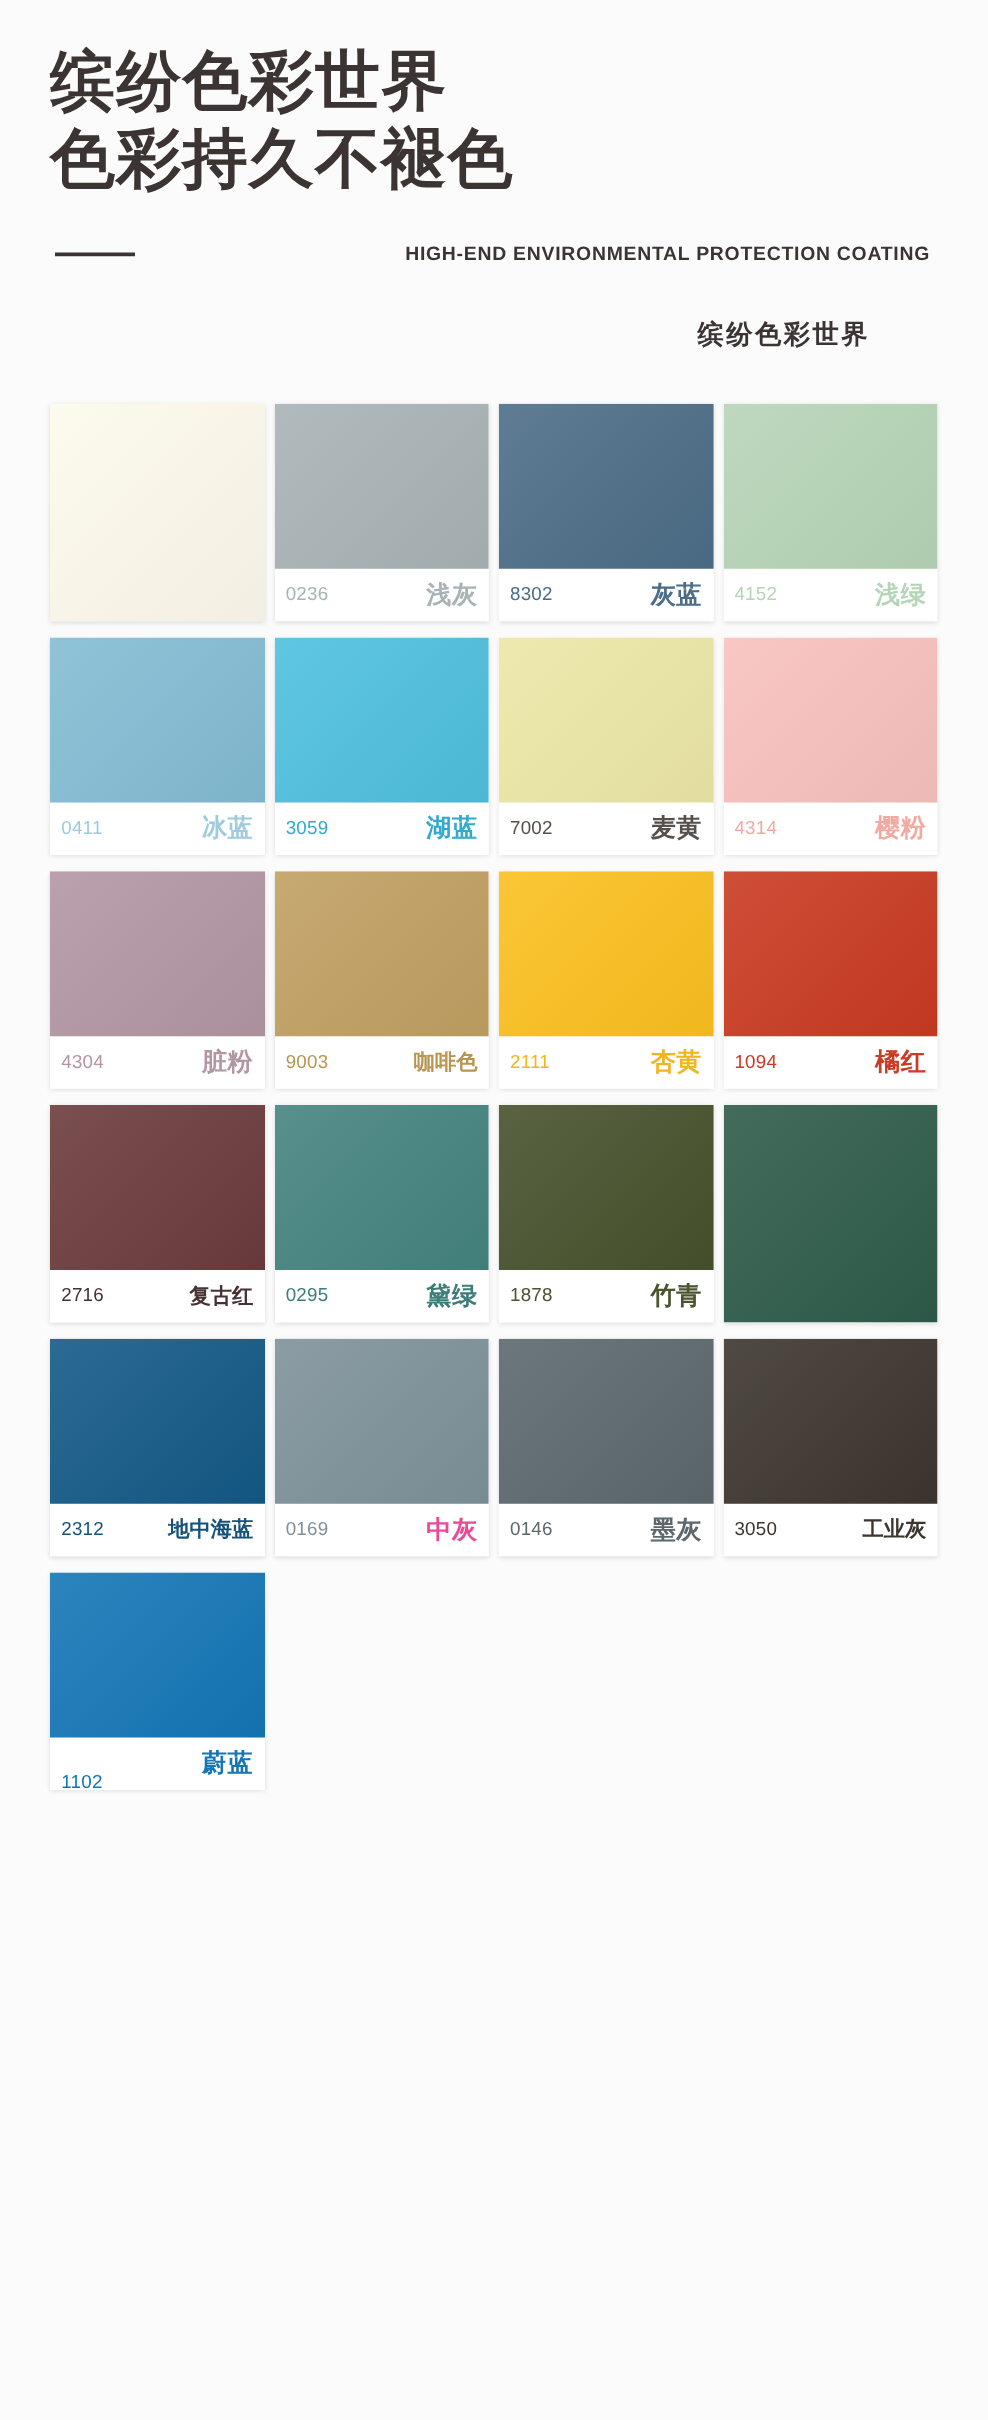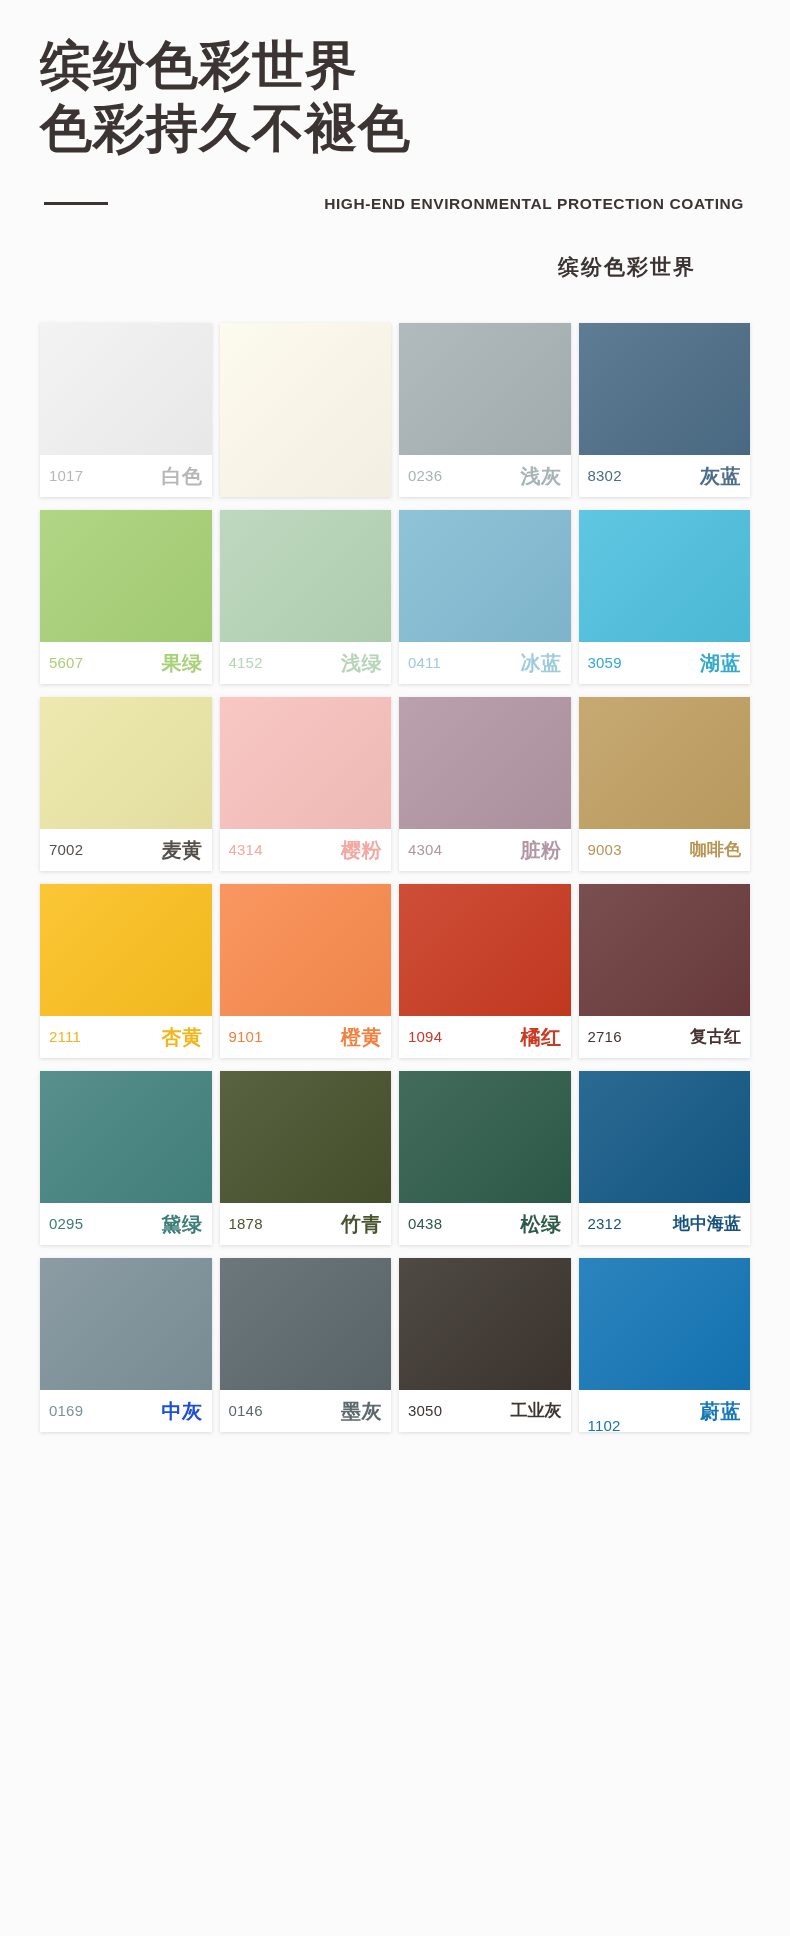--- a/index.html
+++ b/index.html
@@ -136,51 +136,37 @@
   <div class="subrow">
     <div class="rule"></div>
     <div class="eyebrow">HIGH-END ENVIRONMENTAL PROTECTION COATING</div>
   </div>
 
   <div class="tagline">缤纷色彩世界</div>
 </div>
 
 <div class="grid" id="grid">
     <div class="card">
-      <div class="swatch" style="background: rgb(242, 242, 242);"></div>
-      <div class="label">
-        <span class="code" style="color: rgb(183, 183, 183);">1017</span>
-        <span class="name" style="color: rgb(183, 183, 183);">白色</span>
-      </div>
-    </div>
-    <div class="card">
       <div class="swatch" style="background: rgb(253, 250, 236);"></div>
     </div>
     <div class="card">
       <div class="swatch" style="background: rgb(168, 179, 182);"></div>
       <div class="label">
         <span class="code" style="color: rgb(168, 179, 182);">0236</span>
         <span class="name" style="color: rgb(168, 179, 182);">浅灰</span>
       </div>
     </div>
     <div class="card">
       <div class="swatch" style="background: rgb(76, 109, 135);"></div>
       <div class="label">
         <span class="code" style="color: rgb(76, 109, 135);">8302</span>
         <span class="name" style="color: rgb(76, 109, 135);">灰蓝</span>
       </div>
     </div>
     <div class="card">
-      <div class="swatch" style="background: rgb(168, 209, 119);"></div>
-      <div class="label">
-        <span class="code" style="color: rgb(168, 209, 119);">5607</span>
-        <span class="name" style="color: rgb(168, 209, 119);">果绿</span>
-      </div>
-    </div>
-    <div class="card">
       <div class="swatch" style="background: rgb(182, 212, 183);"></div>
       <div class="label">
         <span class="code" style="color: rgb(182, 212, 183); text-align: center;">4152</span>
         <span class="name" style="color: rgb(182, 212, 183);">浅绿</span>
       </div>
     </div>
     <div class="card">
       <div class="swatch" style="background: rgb(131, 188, 211);"></div>
       <div class="label">
         <span class="code" style="color: rgb(158, 203, 221);">0411</span>
@@ -223,27 +209,20 @@
       </div>
     </div>
     <div class="card">
       <div class="swatch" style="background: rgb(251, 192, 31);"></div>
       <div class="label">
         <span class="code" style="color: rgb(242, 182, 28);">2111</span>
         <span class="name" style="color: rgb(242, 182, 28);">杏黄</span>
       </div>
     </div>
     <div class="card">
-      <div class="swatch" style="background: rgb(249, 139, 78);"></div>
-      <div class="label">
-        <span class="code" style="color: rgb(244, 128, 63);">9101</span>
-        <span class="name" style="color: rgb(244, 128, 63);">橙黄</span>
-      </div>
-    </div>
-    <div class="card">
       <div class="swatch" style="background: rgb(201, 58, 33);"></div>
       <div class="label">
         <span class="code" style="color: rgb(203, 58, 34);">1094</span>
         <span class="name" style="color: rgb(203, 58, 34);">橘红</span>
       </div>
     </div>
     <div class="card">
       <div class="swatch" style="background: rgb(107, 59, 60);"></div>
       <div class="label">
         <span class="code" style="color: rgb(70, 50, 51);">2716</span>
@@ -259,37 +238,33 @@
     </div>
     <div class="card">
       <div class="swatch" style="background: rgb(70, 81, 44);"></div>
       <div class="label">
         <span class="code" style="color: rgb(74, 85, 47);">1878</span>
         <span class="name" style="color: rgb(74, 85, 47);">竹青</span>
       </div>
     </div>
     <div class="card">
       <div class="swatch" style="background: rgb(46, 91, 73);"></div>
-      <div class="label">
-        <span class="code" style="color: rgb(46, 91, 73);">0438</span>
-        <span class="name" style="color: rgb(46, 91, 73);">松绿</span>
-      </div>
     </div>
     <div class="card">
       <div class="swatch" style="background: rgb(19, 89, 134);"></div>
       <div class="label">
         <span class="code" style="color: rgb(22, 82, 124);">2312</span>
         <span class="name long" style="color: rgb(22, 82, 124);">地中海蓝</span>
       </div>
     </div>
     <div class="card">
       <div class="swatch" style="background: rgb(126, 145, 153);"></div>
       <div class="label">
         <span class="code" style="color: rgb(126, 145, 153);">0169</span>
-        <span class="name" style="color: #1d4ed8;">中灰</span>
+        <span class="name" style="color: #ec4899;">中灰</span>
       </div>
     </div>
     <div class="card">
       <div class="swatch" style="background: rgb(92, 104, 108);"></div>
       <div class="label">
         <span class="code" style="color: rgb(92, 104, 108);">0146</span>
         <span class="name" style="color: rgb(92, 104, 108); margin-left: 36px;">墨灰</span>
       </div>
     </div>
     <div class="card">

